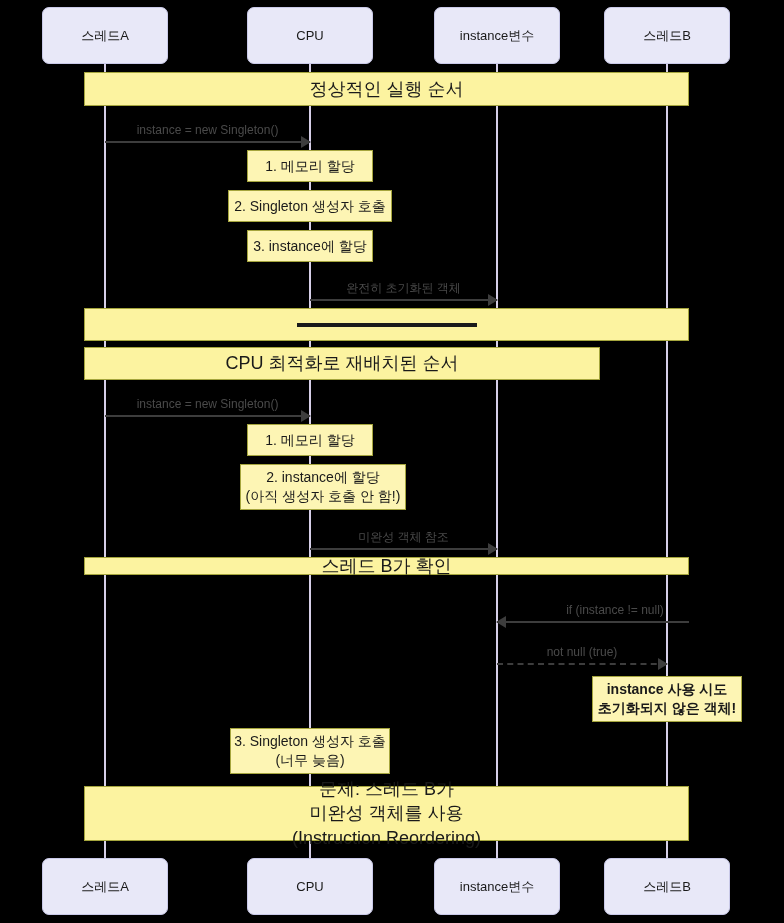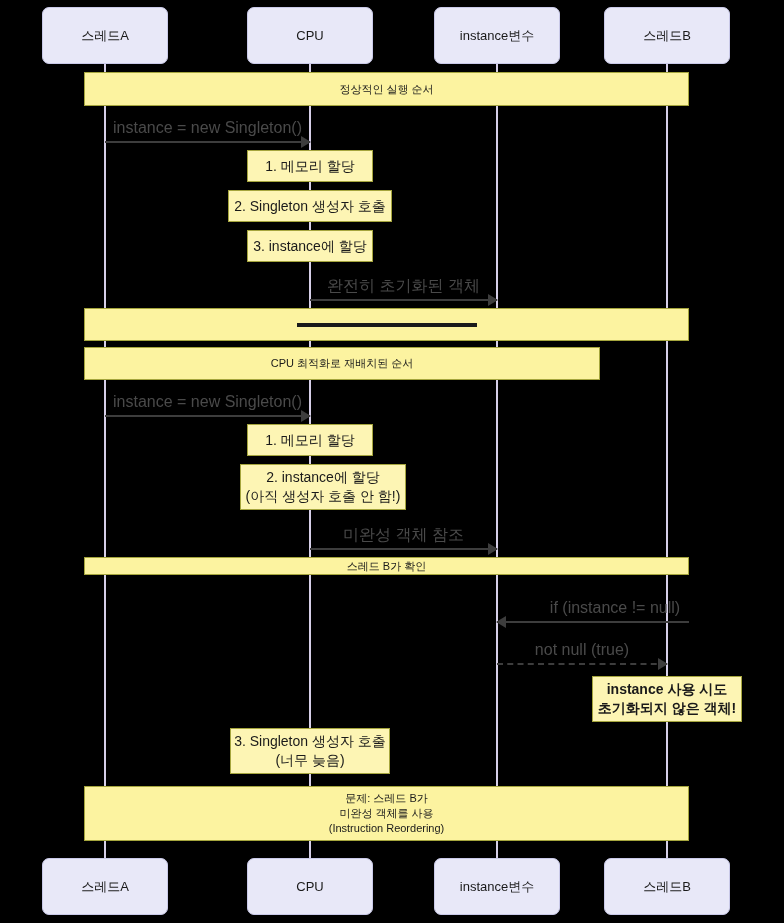--- a/index.html
+++ b/index.html
@@ -39,21 +39,21 @@
     width: 2px;
     background: #d6cfe8;
   }
   
   .banner {
     position: absolute;
     box-sizing: border-box;
     background: #fcf3a0;
     border: 1px solid #a5a53d;
     color: #1a1a1a;
-    font-size: 11px;
+    font-size: 18px;
     display: flex;
     align-items: center;
     justify-content: center;
     text-align: center;
     line-height: 1.35;
     white-space: pre-line;
     z-index: 4;
   }
   .banner.separator-banner {
     font-size: 13px;
@@ -110,21 +110,21 @@
   .msg-head.left {
     left: -1px;
     border-right: 10px solid #3d3d3d;
   }
   .msg-label {
     position: absolute;
     bottom: 6px;
     width: 100%;
     text-align: center;
     color: #4a4a4a;
-    font-size: 16px;
+    font-size: 12px;
     line-height: 1.2;
     white-space: nowrap;
     margin-top: 39px;
   }
 </style>
 </head>
 <body>
 
 <div id="diagram">
 

